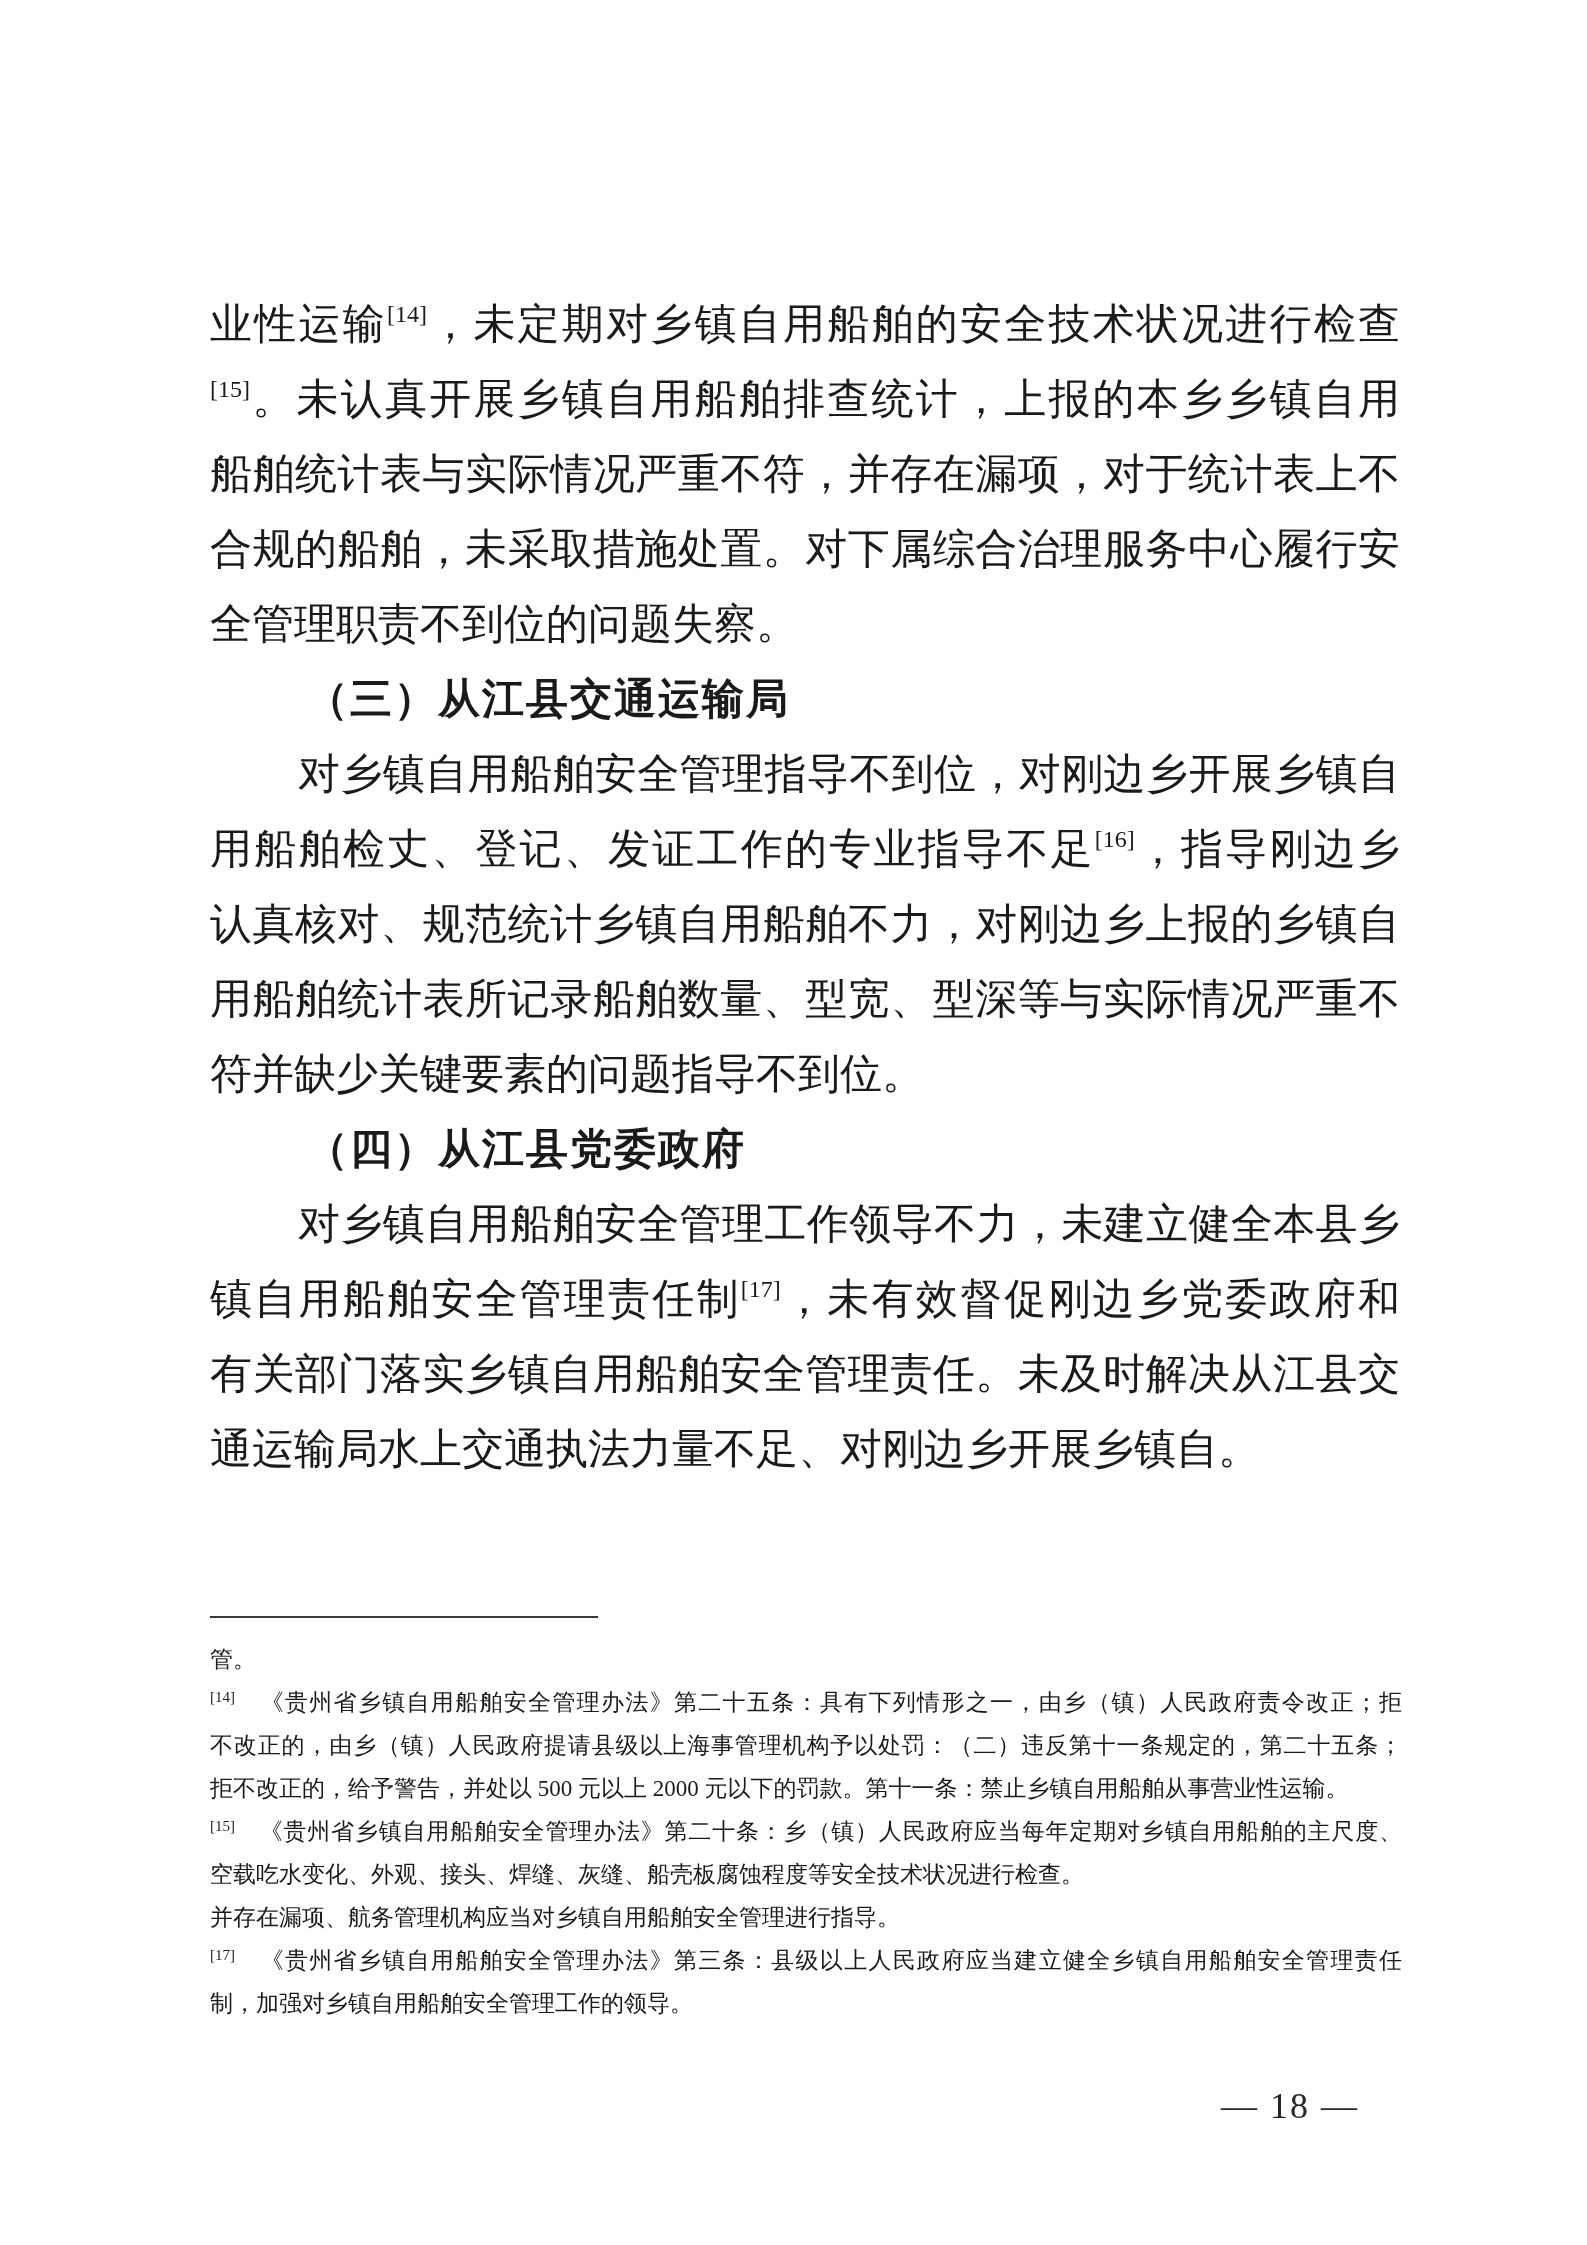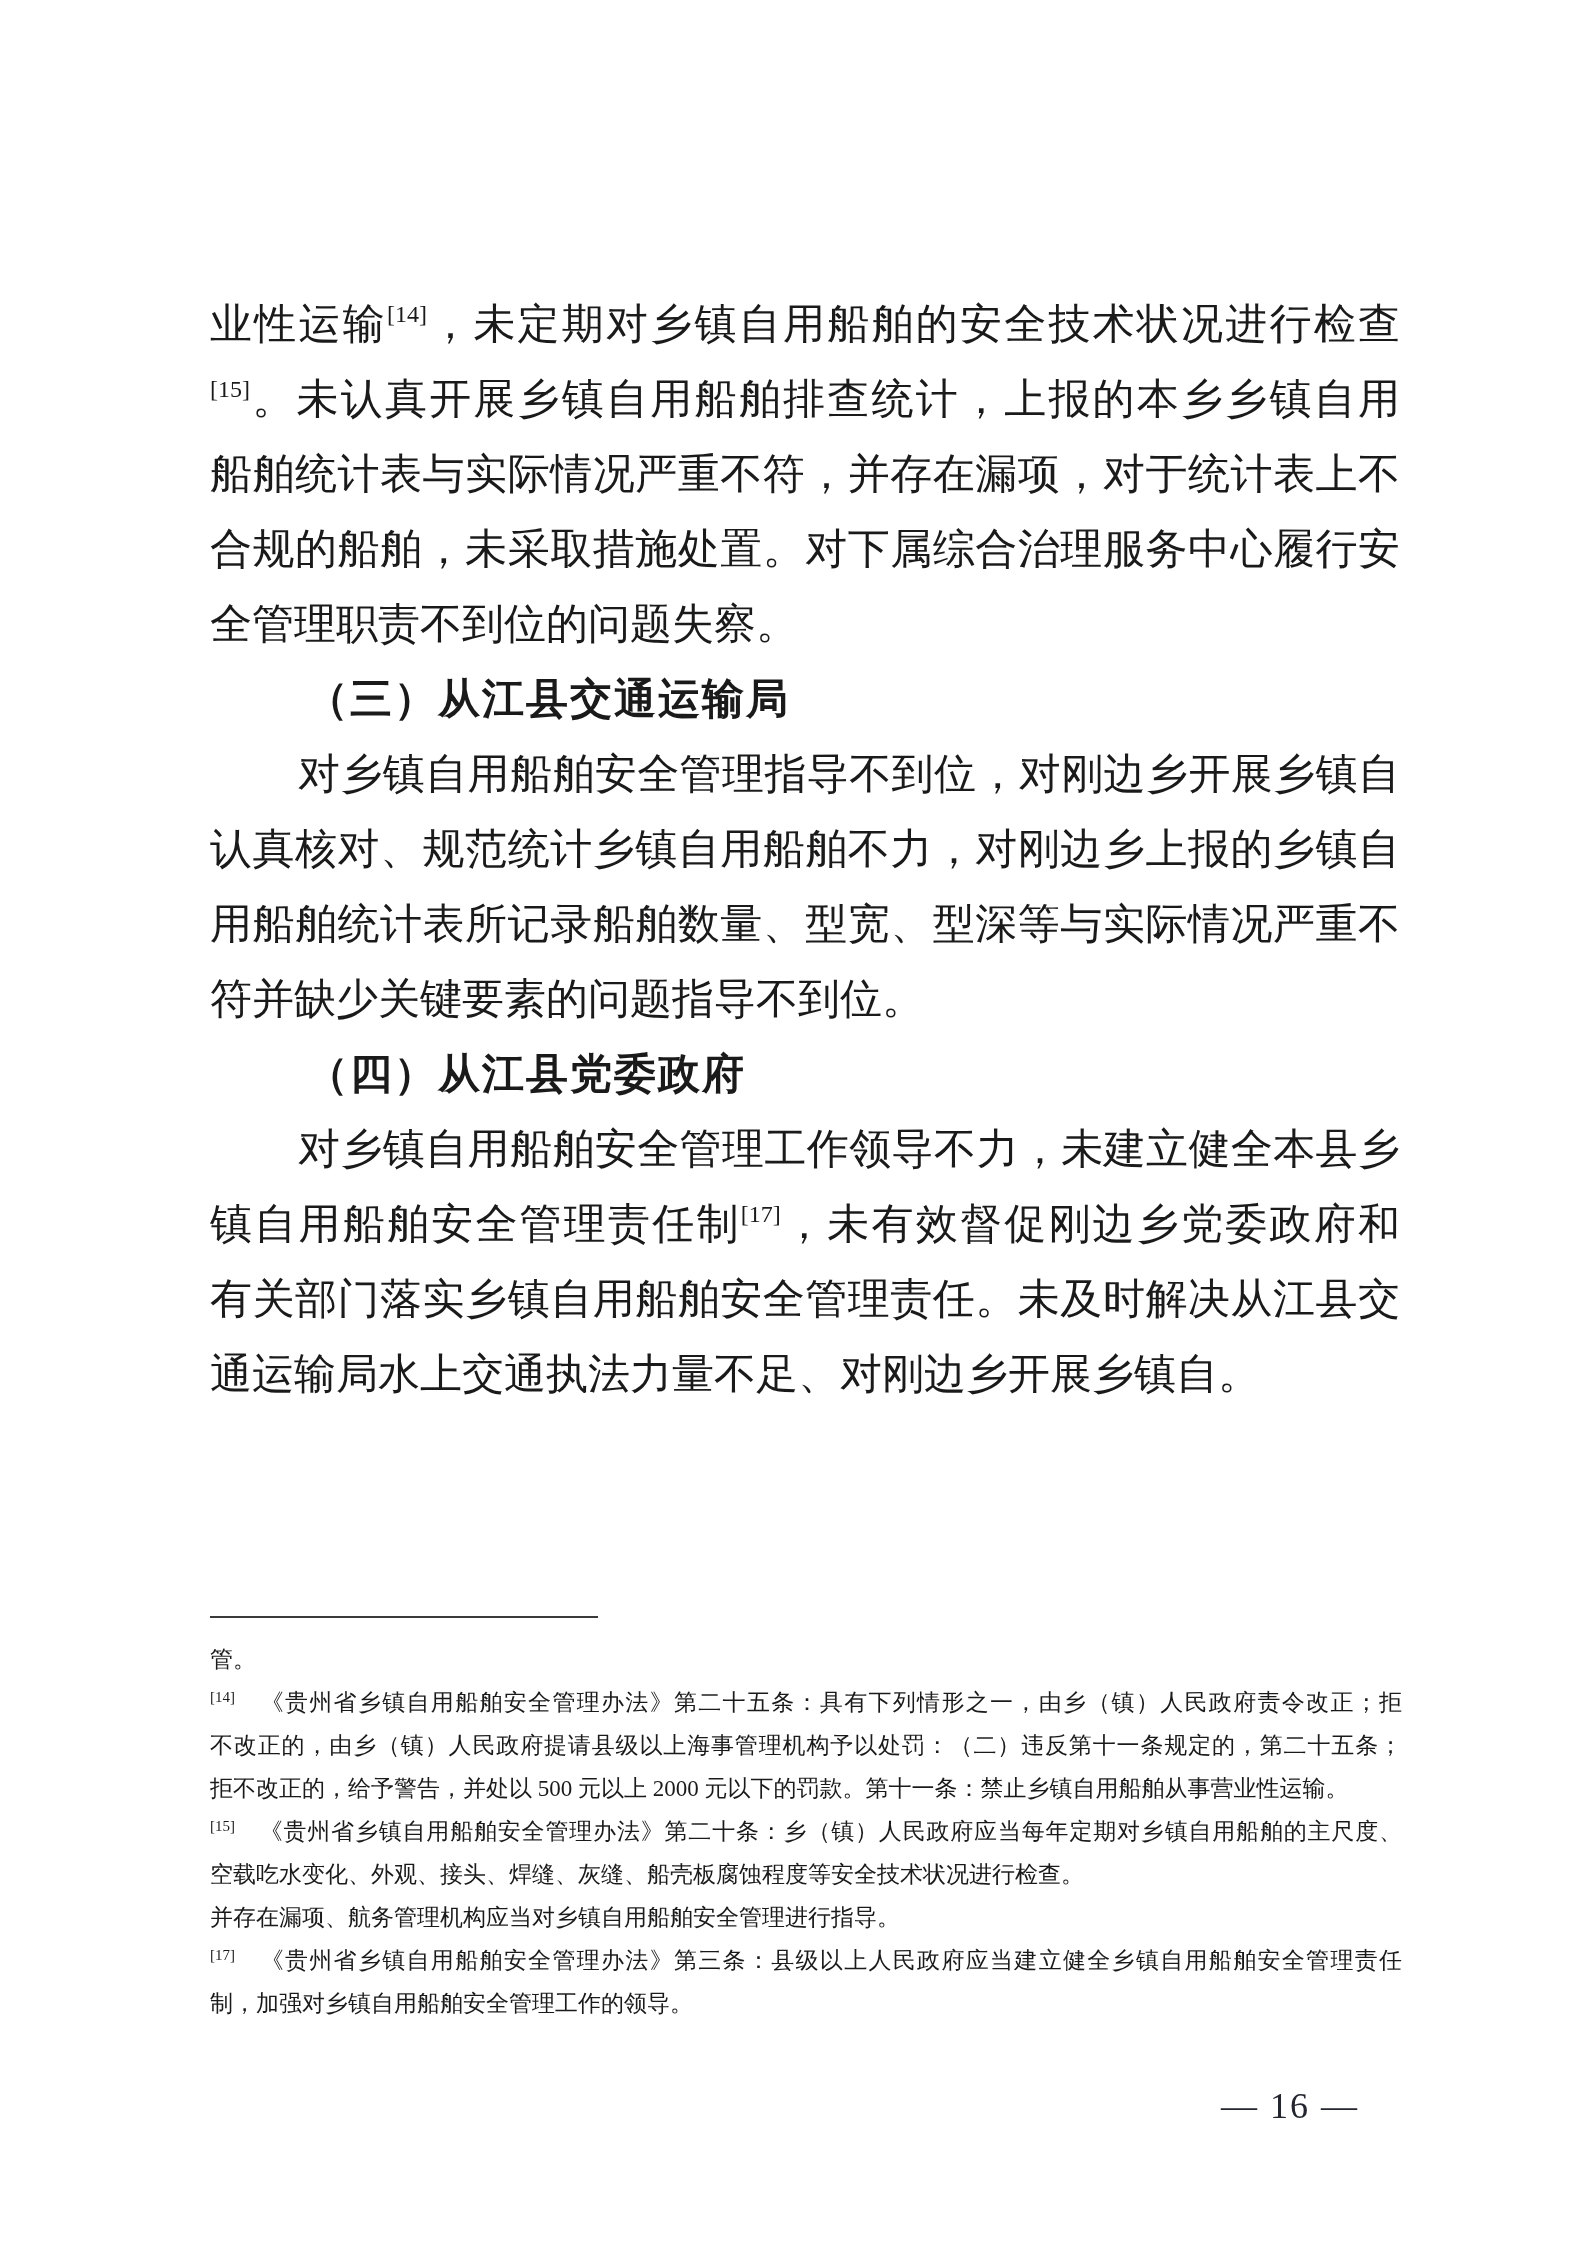--- a/index.html
+++ b/index.html
@@ -72,20 +72,21 @@
 
 <div class="page">
   <div class="body-text">
       <div class="bline j">业性运输<sup>[14]</sup>，未定期对乡镇自用船舶的安全技术状况进行检查</div>
       <div class="bline j"><sup>[15]</sup>。未认真开展乡镇自用船舶排查统计，上报的本乡乡镇自用</div>
       <div class="bline j">船舶统计表与实际情况严重不符，并存在漏项，对于统计表上不</div>
       <div class="bline j">合规的船舶，未采取措施处置。对下属综合治理服务中心履行安</div>
       <div class="bline l">全管理职责不到位的问题失察。</div>
       <div class="bline heading">（三）从江县交通运输局</div>
       <div class="bline j indent">对乡镇自用船舶安全管理指导不到位，对刚边乡开展乡镇自</div>
+      <div class="bline j">用船舶检丈、登记、发证工作的专业指导不足<sup>[16]</sup>，指导刚边乡</div>
       <div class="bline j">认真核对、规范统计乡镇自用船舶不力，对刚边乡上报的乡镇自</div>
       <div class="bline j">用船舶统计表所记录船舶数量、型宽、型深等与实际情况严重不</div>
       <div class="bline l">符并缺少关键要素的问题指导不到位。</div>
       <div class="bline heading">（四）从江县党委政府</div>
       <div class="bline j indent">对乡镇自用船舶安全管理工作领导不力，未建立健全本县乡</div>
       <div class="bline j">镇自用船舶安全管理责任制<sup>[17]</sup>，未有效督促刚边乡党委政府和</div>
       <div class="bline j">有关部门落实乡镇自用船舶安全管理责任。未及时解决从江县交</div>
       <div class="bline l">通运输局水上交通执法力量不足、对刚边乡开展乡镇自。</div>
     </div>
   <div class="footnote-sep"></div>
@@ -93,14 +94,14 @@
       <div class="fline l">管。</div>
       <div class="fline j"><sup>[14]</sup>　《贵州省乡镇自用船舶安全管理办法》第二十五条：具有下列情形之一，由乡（镇）人民政府责令改正；拒</div>
       <div class="fline j">不改正的，由乡（镇）人民政府提请县级以上海事管理机构予以处罚：（二）违反第十一条规定的，第二十五条；</div>
       <div class="fline l">拒不改正的，给予警告，并处以 500 元以上 2000 元以下的罚款。第十一条：禁止乡镇自用船舶从事营业性运输。</div>
       <div class="fline j"><sup>[15]</sup>　《贵州省乡镇自用船舶安全管理办法》第二十条：乡（镇）人民政府应当每年定期对乡镇自用船舶的主尺度、</div>
       <div class="fline l">空载吃水变化、外观、接头、焊缝、灰缝、船壳板腐蚀程度等安全技术状况进行检查。</div>
       <div class="fline l">并存在漏项、航务管理机构应当对乡镇自用船舶安全管理进行指导。</div>
       <div class="fline j"><sup>[17]</sup>　《贵州省乡镇自用船舶安全管理办法》第三条：县级以上人民政府应当建立健全乡镇自用船舶安全管理责任</div>
       <div class="fline l">制，加强对乡镇自用船舶安全管理工作的领导。</div>
     </div>
-  <div class="page-number">— 16 —</div>
+  <div class="page-number">— 18 —</div>
 </div>
 
 </body></html>

